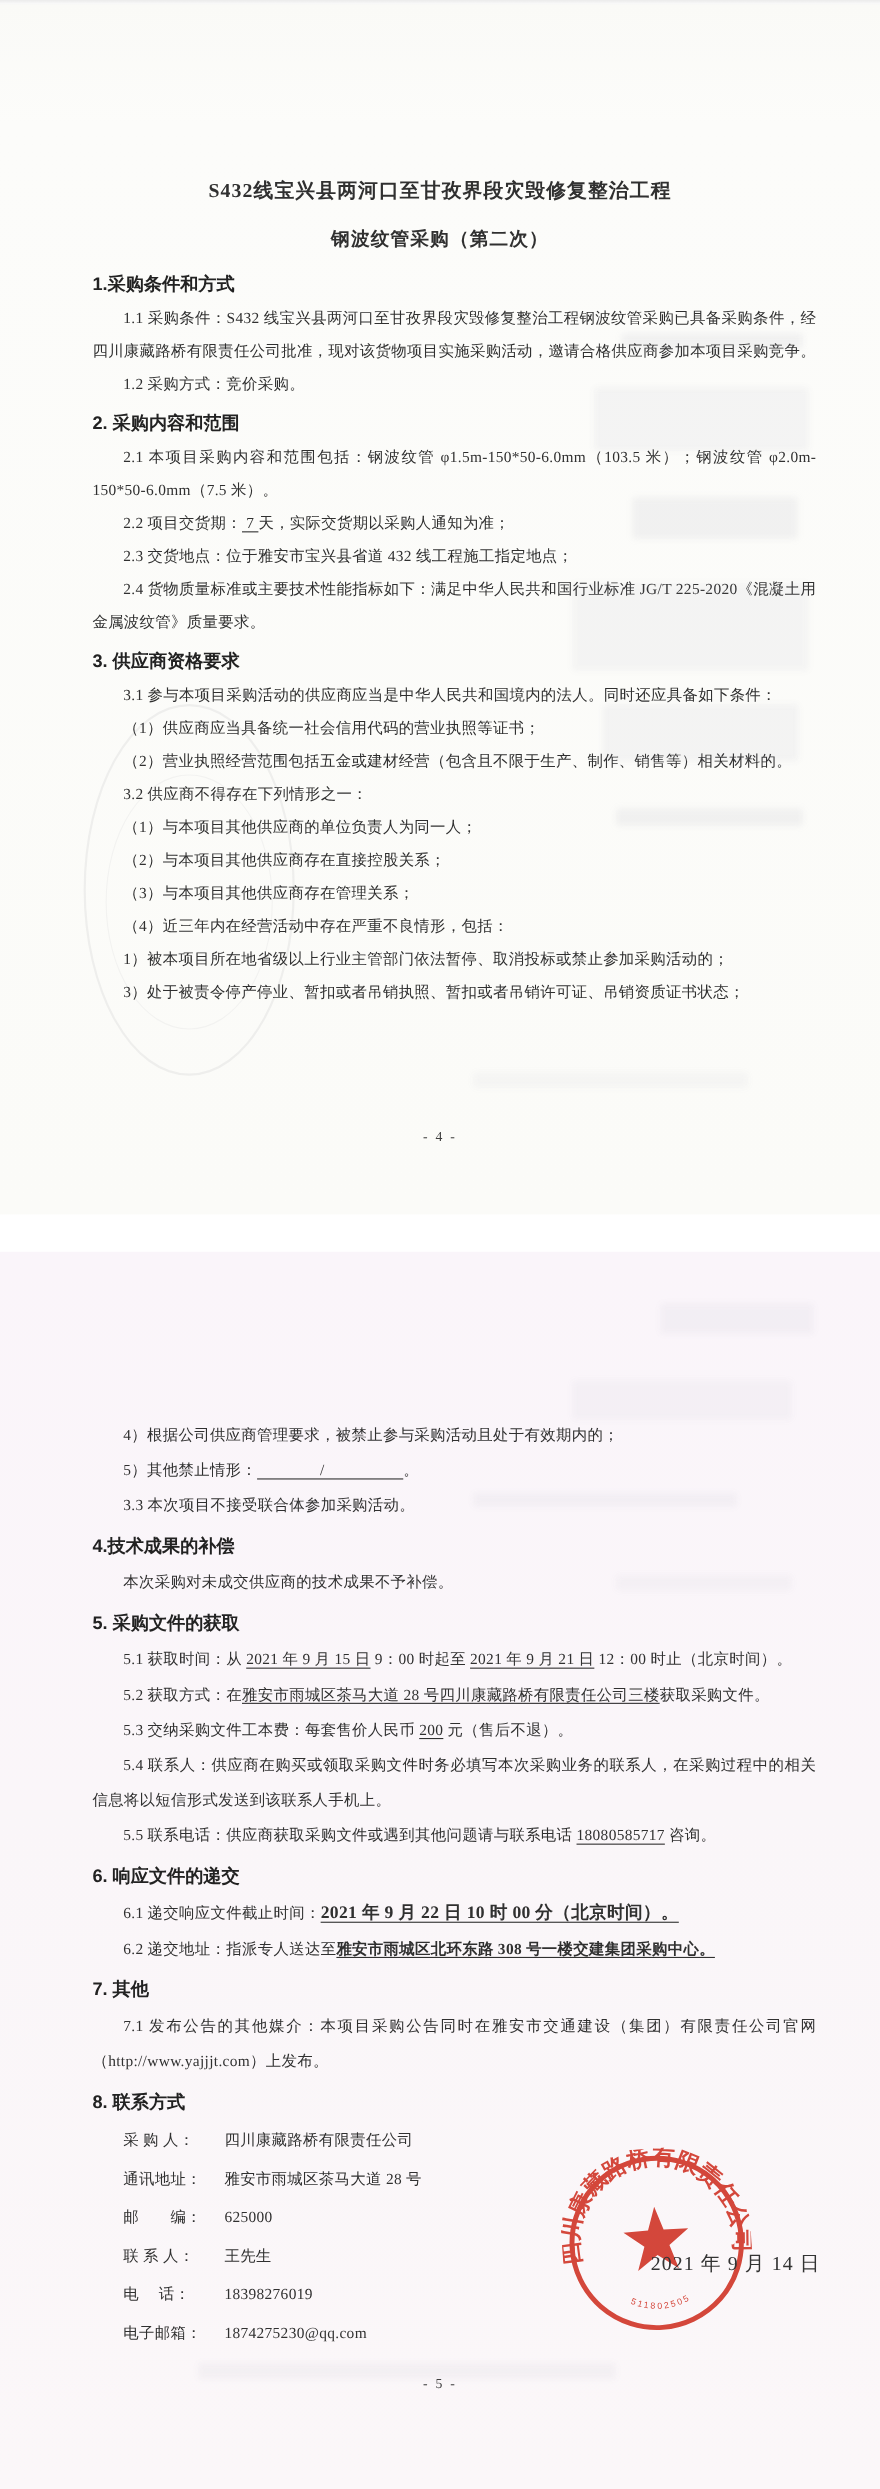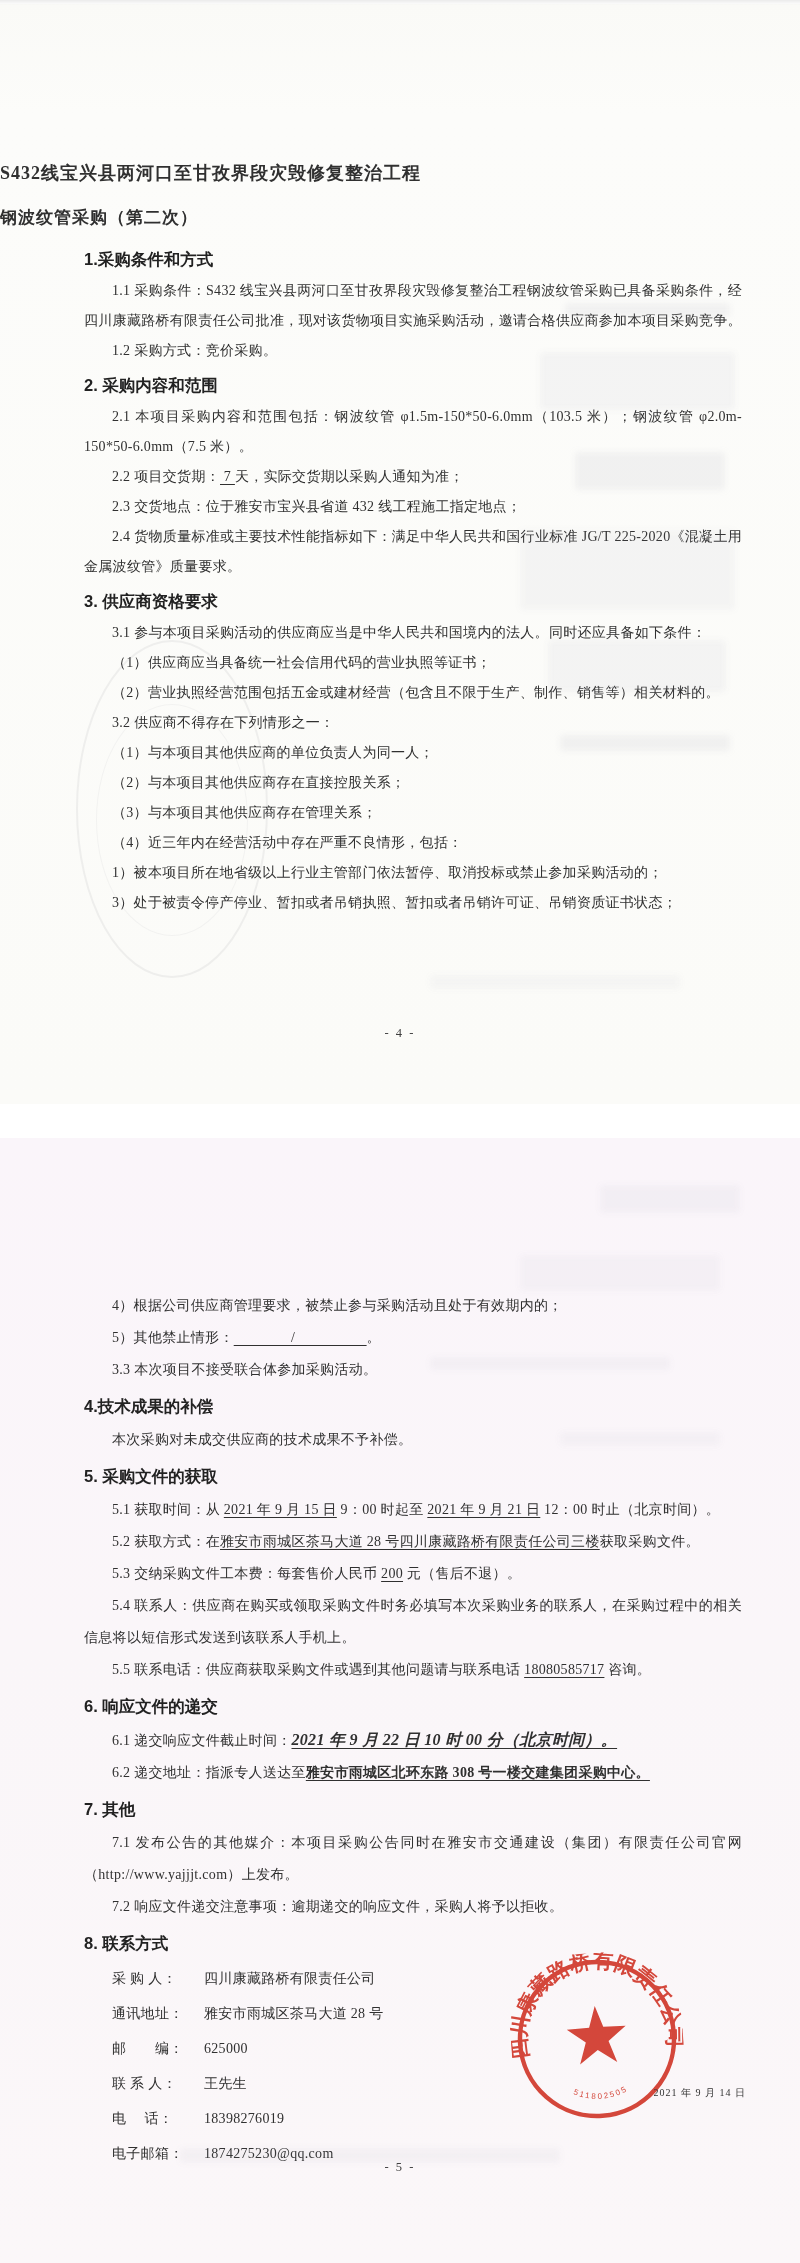--- a/index.html
+++ b/index.html
@@ -8,46 +8,46 @@
     background:#ffffff;
     font-family:"Liberation Serif","DejaVu Serif",serif;
     color:#303030;
     -webkit-font-smoothing:antialiased;
   }
   .canvas::before{content:"";position:absolute;top:0;left:0;right:0;height:5px;
     background:linear-gradient(180deg,rgba(0,0,0,0.08),rgba(0,0,0,0));z-index:5;}
   .page{position:absolute;left:0;width:800px;}
   .page1{top:4px;height:1100px;background:linear-gradient(180deg,#fafaf7 0%,#fcfcfa 10%,#fbfbf8 100%);}
   .page2{top:1138px;height:1125px;background:linear-gradient(180deg,#faf5fa 0%,#faf6f9 45%,#fbf7f9 100%);}
-  .titles{padding-top:146px;text-align:left;}
+  .titles{padding-top:146px;text-align:center;}
   .t1{font-size:18px;font-weight:bold;line-height:46px;letter-spacing:1px;}
   .t2{font-size:17px;font-weight:bold;line-height:44px;letter-spacing:1px;}
   .t3{font-size:17px;font-weight:bold;line-height:44px;letter-spacing:2px;}
   .content{padding:0 58px 0 84px;}
   .para{margin:0;font-size:14px;line-height:30px;text-align:justify;text-indent:2em;letter-spacing:0.3px;}
   .page2 .para{line-height:32px;}
   .hd{font-family:"Liberation Sans","DejaVu Sans",sans-serif;font-size:16.5px;font-weight:bold;
       line-height:30px;margin:4px 0 2px;color:#222;}
   .page2 .hd{line-height:32px;margin:4px 0 2px;}
   .u{text-decoration:underline;text-underline-offset:3px;}
   .b{font-weight:bold;}
-  .big{font-size:16px;font-style:italic;}
+  .big{font-size:16px;}
   .contact{font-size:14px;line-height:35px;padding-left:28px;letter-spacing:0.3px;}
   .contact .lab{display:inline-block;min-width:92px;}
   .pn{position:absolute;left:0;right:0;text-align:center;font-size:12.5px;color:#3d3d3d;letter-spacing:2px;}
   .page1 .pn{top:1022px;}
   .page2 .pn{top:1022px;}
   .ghost{position:absolute;left:76px;top:636px;width:188px;height:334px;border-radius:50%;
     border:2px solid rgba(125,125,140,0.10);}
   .ghost2{position:absolute;left:96px;top:700px;width:150px;height:230px;border-radius:50%;
     border:1px solid rgba(125,125,140,0.07);}
   .sm{position:absolute;background:rgba(150,150,170,0.10);filter:blur(3px);border-radius:3px;pointer-events:none;}
   .stamp{position:absolute;left:511px;top:815px;width:172px;height:172px;opacity:0.92;
     transform:rotate(-4deg);mix-blend-mode:multiply;}
-  .sign-date{position:absolute;right:54px;top:948px;font-size:10px;color:#333;letter-spacing:1px;}
+  .sign-date{position:absolute;right:54px;top:908px;font-size:18px;color:#333;letter-spacing:1px;}
 </style>
 </head>
 <body>
 
 <div class="canvas">
 
   <section class="page page1">
     <div class="titles">
       <div class="t1">S432线宝兴县两河口至甘孜界段灾毁修复整治工程</div>
       <div class="t2">钢波纹管采购（第二次）</div>
@@ -89,21 +89,20 @@
         <p class="para"><span>5.1 获取时间：从 </span><span class="u">2021 年 9 月 15 日</span><span> 9：00 时起至 </span><span class="u">2021 年 9 月 21 日</span><span> 12：00 时止（北京时间）。</span></p>
         <p class="para"><span>5.2 获取方式：在</span><span class="u">雅安市雨城区茶马大道 28 号四川康藏路桥有限责任公司三楼</span><span>获取采购文件。</span></p>
         <p class="para"><span>5.3 交纳采购文件工本费：每套售价人民币 </span><span class="u">200</span><span> 元（售后不退）。</span></p>
         <p class="para"><span>5.4 联系人：供应商在购买或领取采购文件时务必填写本次采购业务的联系人，在采购过程中的相关信息将以短信形式发送到该联系人手机上。</span></p>
         <p class="para"><span>5.5 联系电话：供应商获取采购文件或遇到其他问题请与联系电话 </span><span class="u">18080585717</span><span> 咨询。</span></p>
         <div class="hd">6. 响应文件的递交</div>
         <p class="para"><span>6.1 递交响应文件截止时间：</span><span class="u b big">2021 年 9 月 22 日 10 时 00 分（北京时间）。</span></p>
         <p class="para"><span>6.2 递交地址：指派专人送达至</span><span class="u b">雅安市雨城区北环东路 308 号一楼交建集团采购中心。</span></p>
         <div class="hd">7. 其他</div>
         <p class="para"><span>7.1 发布公告的其他媒介：本项目采购公告同时在雅安市交通建设（集团）有限责任公司官网（http://www.yajjjt.com）上发布。</span></p>
-        <p class="para"><span>7.2 响应文件递交注意事项：逾期递交的响应文件，采购人将予以拒收。</span></p>
         <div class="hd">8. 联系方式</div>
         <div class="contact"><span class="lab">采 购 人：</span><span>四川康藏路桥有限责任公司</span></div>
         <div class="contact"><span class="lab">通讯地址：</span><span>雅安市雨城区茶马大道 28 号</span></div>
         <div class="contact"><span class="lab">邮　　编：</span><span>625000</span></div>
         <div class="contact"><span class="lab">联 系 人：</span><span>王先生</span></div>
         <div class="contact"><span class="lab">电　 话：</span><span>18398276019</span></div>
         <div class="contact"><span class="lab">电子邮箱：</span><span>1874275230@qq.com</span></div>
       </div>
 
     <div class="stamp">

